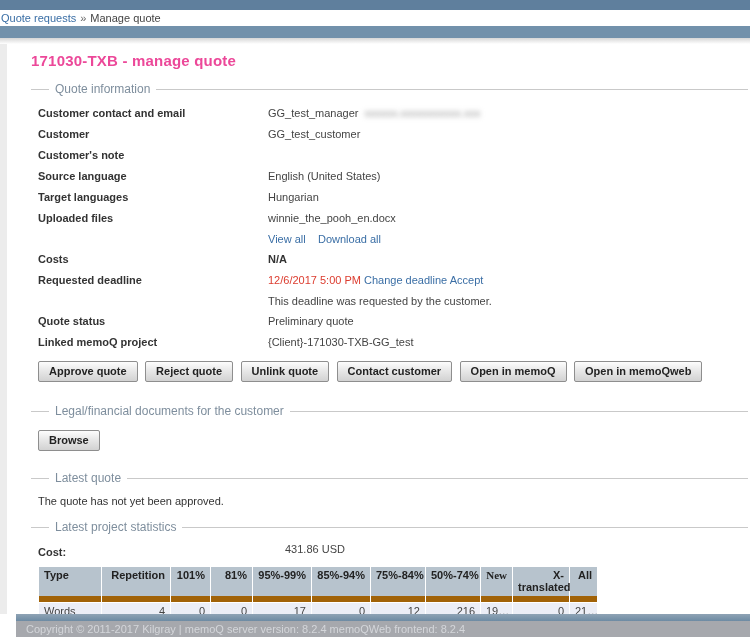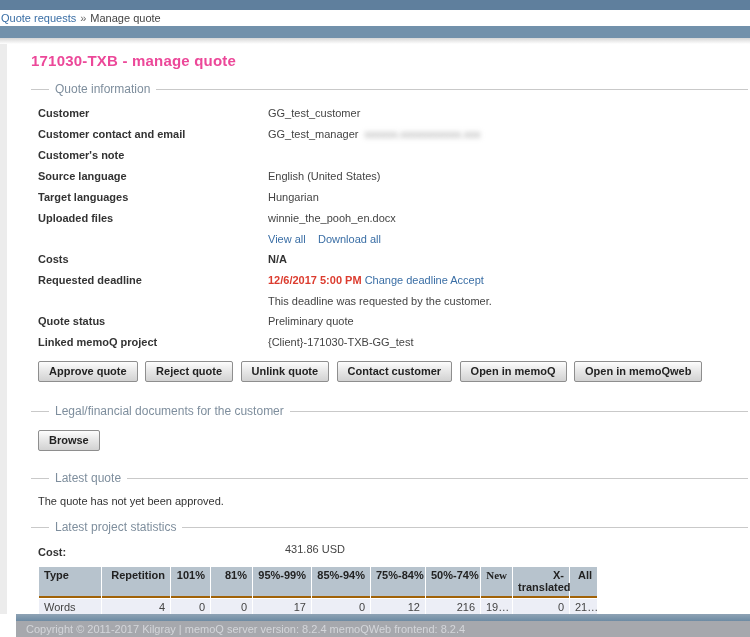--- a/index.html
+++ b/index.html
@@ -30,21 +30,21 @@
   .legend-dash { width:18px; height:1px; background:#c9c9c9; }
   .legend-text { color:#7e8e9d; font-size:12px; padding:0 6px; white-space:nowrap; }
   .legend-line { flex:1; height:1px; background:#c9c9c9; }
 
   .fields { margin:11px 0 0 38px; font-size:11px; color:#444; }
   .info-row { display:flex; margin-bottom:8px; min-height:13px; }
   .info-label { width:230px; font-weight:bold; color:#333; flex:0 0 230px; }
   .info-value { color:#444; }
   .sub-line { margin:2px 0 8px 230px; }
   a.inline-link { color:#3a6ea5; text-decoration:none; cursor:pointer; }
-  .deadline-red { color:#dc3c2f; font-weight:bold; }
+  .deadline-red { color:#dc3c2f; font-weight:normal; }
   .bold-value { font-weight:bold; color:#333; }
   .redacted { display:inline-block; color:#9a9a9a; filter:blur(2.5px); user-select:none; margin-left:6px; }
 
   .btn {
     display:inline-block; margin-right:3px; padding:3px 10px 4px;
     background:linear-gradient(#fdfdfd,#e8e8e8 45%,#d2d2d2);
     border:1px solid #8e8e8e; border-radius:2px;
     font-size:11px; font-weight:bold; color:#222; cursor:pointer;
     font-family:"Liberation Sans","DejaVu Sans",sans-serif;
   }
@@ -53,21 +53,21 @@
 
   .plain-text { margin:10px 0 0 38px; font-size:11px; color:#333; }
 
   .cost-row { display:flex; margin:9px 0 0 38px; font-size:11px; }
   .cost-label { font-weight:bold; color:#333; width:247px; flex:0 0 247px; padding-top:3px; }
   .cost-value { color:#444; }
 
   table.stats { border-collapse:separate; border-spacing:1px; margin:8px 0 0 38px; font-size:11px; table-layout:fixed; width:548px; }
   table.stats th {
     background:#b7c3cd; color:#222; font-weight:bold; text-align:right;
-    padding:2px 5px 3px; vertical-align:top; border-bottom:2px solid #a16207;
+    padding:2px 5px 3px; vertical-align:top; border-bottom:6px solid #a16207;
   }
   table.stats td { background:#eceef6; color:#444; text-align:right; padding:2px 5px; overflow:hidden; white-space:nowrap; }
   table.stats th.c-l, table.stats td.c-l { text-align:left; }
   table.stats td.trunc { text-align:left; }
 
   .footer { position:absolute; left:16px; bottom:0; width:750px; }
   .footer-bar { height:7px; background:linear-gradient(#8fa3b5,#6d8ba3); }
   .footer-area { height:16px; background:#a6a8ad; display:flex; align-items:center; padding-left:10px; }
   .footer-text { font-size:11px; color:#d4d6da; }
 </style>
@@ -95,28 +95,28 @@
 
     <div class="legend-row">
       <span class="legend-dash"></span>
       <span class="legend-text">Quote information</span>
       <span class="legend-line"></span>
     </div>
 
     <div class="fields">
 
       <div class="info-row">
-        <span class="info-label">Customer</span>
-        <span class="info-value">GG_test_customer</span>
-      </div>
-
-      <div class="info-row">
         <span class="info-label">Customer contact and email</span>
         <span class="info-value">GG_test_manager</span>
         <span class="redacted">xxxxxx.xxxxxxxxxxx.xxx</span>
+      </div>
+
+      <div class="info-row">
+        <span class="info-label">Customer</span>
+        <span class="info-value">GG_test_customer</span>
       </div>
 
       <div class="info-row">
         <span class="info-label">Customer's note</span>
         <span class="info-value"></span>
       </div>
 
       <div class="info-row">
         <span class="info-label">Source language</span>
         <span class="info-value">English (United States)</span>

